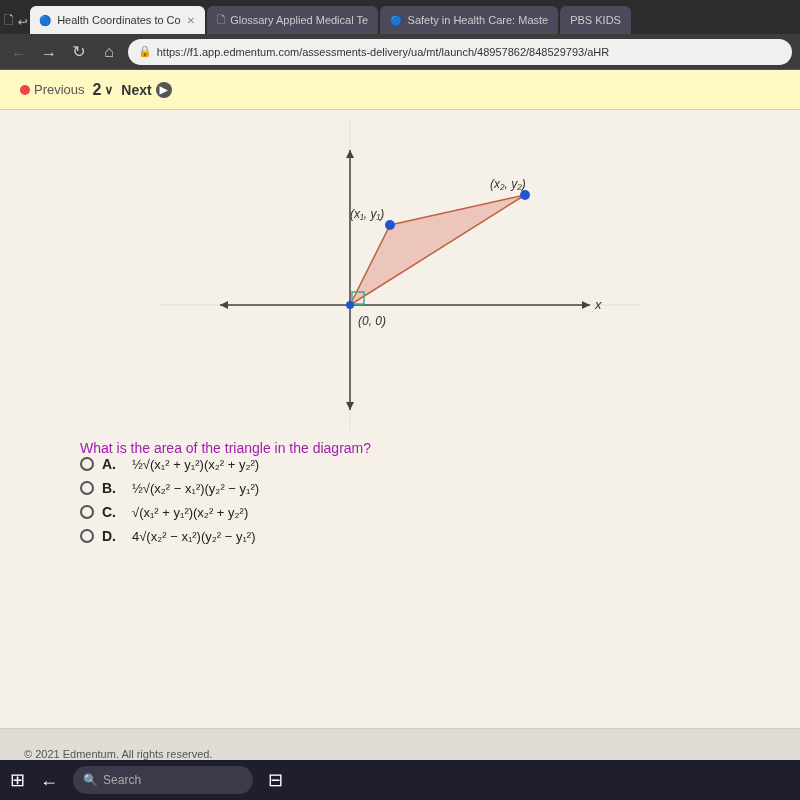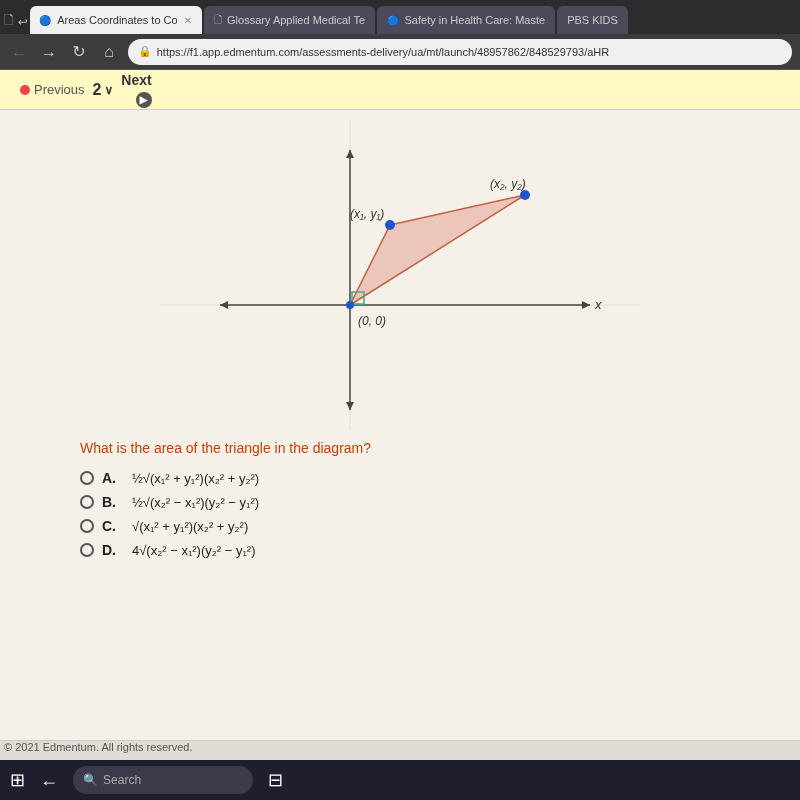--- a/index.html
+++ b/index.html
@@ -160,21 +160,20 @@
       gap: 3px;
     }
     .next-btn {
       display: flex;
       align-items: flex-end;
       gap: 4px;
       color: #333;
       font-size: 14px;
       font-weight: bold;
       cursor: pointer;
-      flex-direction: column;
     }
     .next-circle {
       width: 16px;
       height: 16px;
       background: #555;
       border-radius: 50%;
       display: flex;
       align-items: center;
       justify-content: center;
       color: white;
@@ -205,22 +204,21 @@
     .graph-area {
       width: 480px;
       height: 310px;
       position: relative;
       margin-bottom: 10px;
     }
 
     
     .question-text {
       font-size: 14px;
-      color: #c2410c;
-      margin-bottom: 14px;
+      color: #a21caf;
       align-self: flex-start;
       margin-left: 60px;
     }
 
     
     .answers {
       display: flex;
       flex-direction: column;
       gap: 8px;
       align-self: flex-start;
@@ -246,24 +244,24 @@
       margin-right: 4px;
       min-width: 18px;
     }
     .math-expr {
       font-size: 13px;
     }
 
     
     .page-footer {
       background: #e0ddd5;
-      height: 20px;
-      display: flex;
-      align-items: flex-start;
-      padding: 0 4px;
+      height: 32px;
+      display: flex;
+      align-items: flex-end;
+      padding: 0 24px;
       font-size: 11px;
       color: #555;
       border-top: 1px solid #ccc;
     }
 
     
     .graph-svg {
       width: 100%;
       height: 100%;
     }
@@ -274,21 +272,21 @@
 <div class="browser">
 
   <div class="tab-bar">
 
     <div style="display:flex;align-items:center;gap:4px;padding-bottom:2px;">
       <span style="font-size:12px;color:#bbb;">🗋</span>
       <span style="font-size:12px;color:#bbb;">↩</span>
     </div>
     <div class="tab active">
       <span class="tab-icon">🔵</span>
-      <span>Areas Coordinates to Co</span>
+      <span>Health Coordinates to Co</span>
       <span class="tab-close">✕</span>
     </div>
     <div class="tab">
       <span class="tab-icon">🗋</span>
       <span>Glossary Applied Medical Te</span>
     </div>
     <div class="tab">
       <span class="tab-icon">🔵</span>
       <span>Safety in Health Care: Maste</span>
     </div>

